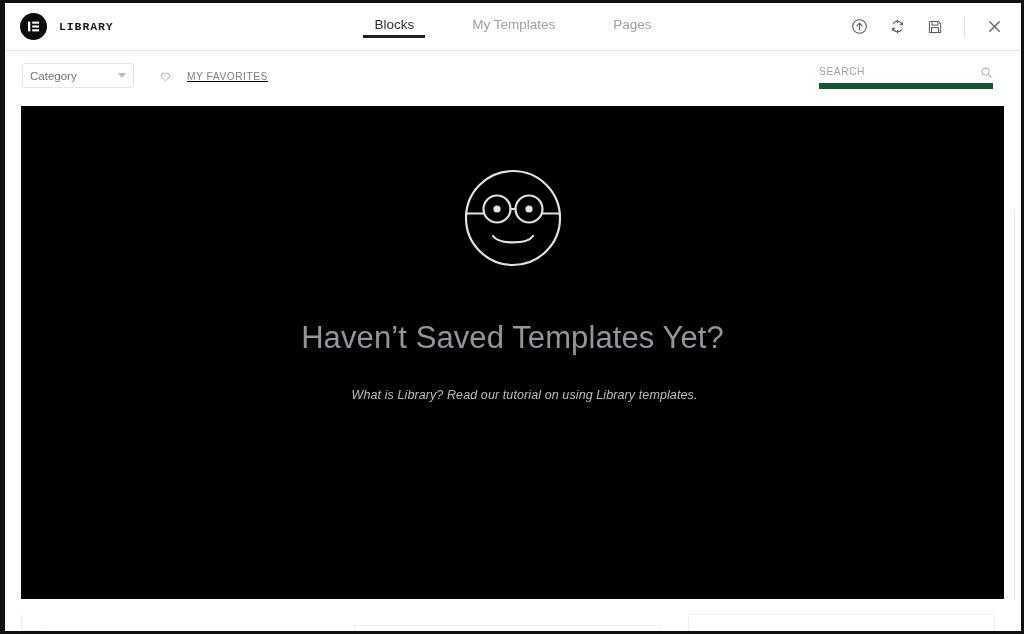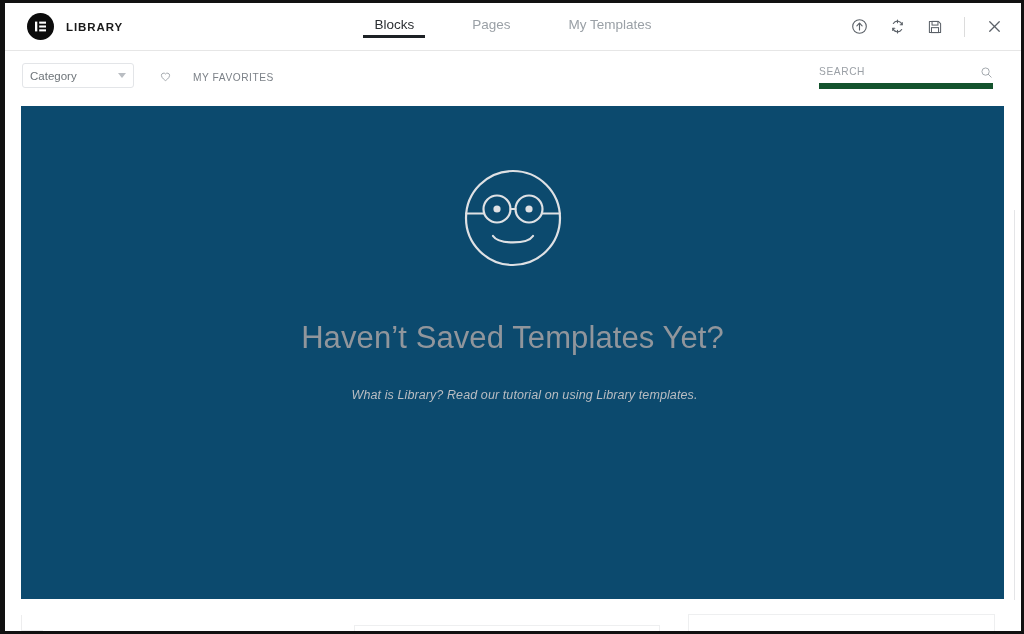--- a/index.html
+++ b/index.html
@@ -38,23 +38,24 @@
     background: #ffffff;
     border-bottom: 1px solid #e6e6e6;
     display: flex;
     align-items: center;
   }
 
   .brand {
     display: flex;
     align-items: center;
     gap: 12px;
-    padding-left: 22px;
+    padding-left: 15px;
     width: 300px;
     flex: none;
+    font-family: Liberation Mono, monospace;
   }
 
   .logo-circle {
     width: 27px;
     height: 27px;
     border-radius: 50%;
     background: #0c0c0c;
     display: flex;
     align-items: center;
     justify-content: center;
@@ -149,25 +150,26 @@
     position: absolute;
     right: 7px;
     width: 0; height: 0;
     border-left: 4px solid transparent;
     border-right: 4px solid transparent;
     border-top: 5px solid #b9bdc2;
   }
 
   #favorites-button {
     display: flex;
-    align-items: flex-end;
-    gap: 21px;
+    align-items: center;
+    gap: 15px;
     margin-left: 25px;
     cursor: pointer;
     padding-top: 1px;
+    text-decoration: underline;
   }
   #favorites-button .fav-label {
     font-size: 10.2px;
     letter-spacing: 0.55px;
     color: #7b8087;
   }
 
   #search-wrap {
     margin-left: auto;
     margin-right: 28px;
@@ -206,21 +208,21 @@
     background: #ffffff;
     overflow: hidden;
   }
 
   #empty-panel {
     position: absolute;
     left: 16px;
     top: 0;
     width: 983px;
     height: 493px;
-    background: #0c4a6e;
+    background: #000000;
   }
 
   #empty-inner {
     position: absolute;
     left: 0; right: 0;
     top: 62px;
     text-align: center;
   }
 
   #empty-icon { margin: 0 auto 54px; display: block; }
@@ -321,24 +323,24 @@
           </svg>
         </span>
         <span class="brand-title">LIBRARY</span>
       </div>
 
       <div id="header-tabs">
         <div class="tab active">
           <span>Blocks</span>
         </div>
         <div class="tab">
-          <span>Pages</span>
+          <span>My Templates</span>
         </div>
         <div class="tab">
-          <span>My Templates</span>
+          <span>Pages</span>
         </div>
       </div>
 
       <div id="header-actions">
         <span class="hicon">
           <svg width="17" height="17" viewBox="0 0 20 20" fill="none" stroke="currentColor" stroke-width="1.3">
             <circle cx="10" cy="10" r="8"></circle>
             <path d="M10 14.2V6.3" stroke-linecap="round"></path>
             <path d="M6.9 9.2 10 6.1l3.1 3.1" stroke-linecap="round" stroke-linejoin="round"></path>
           </svg>

